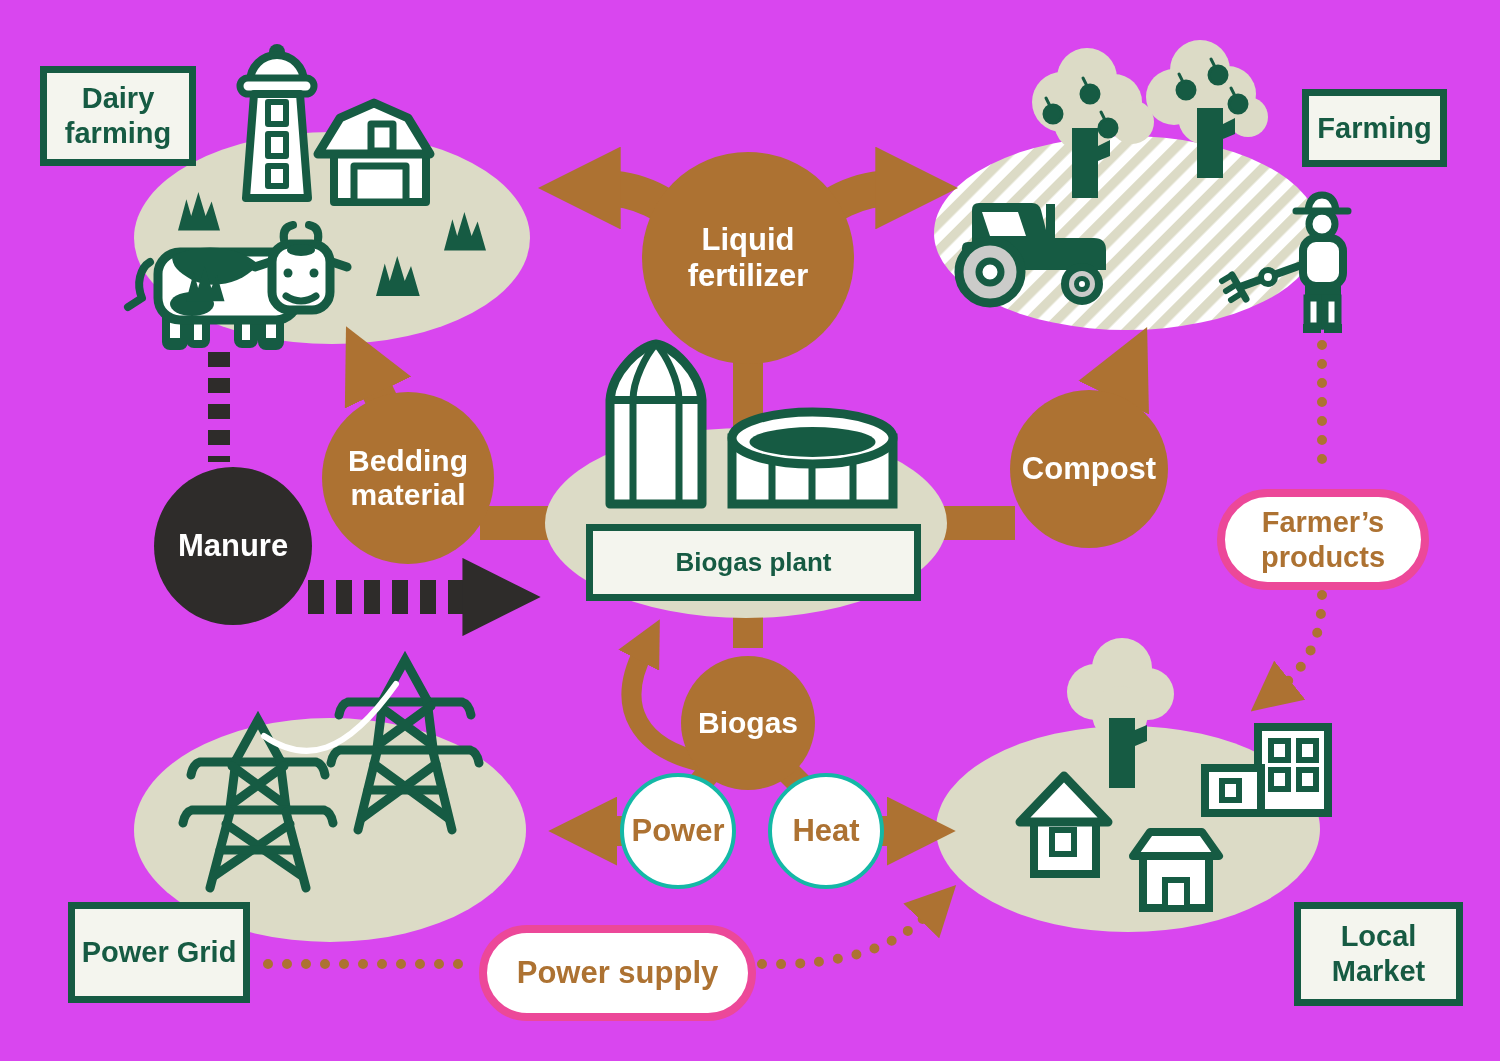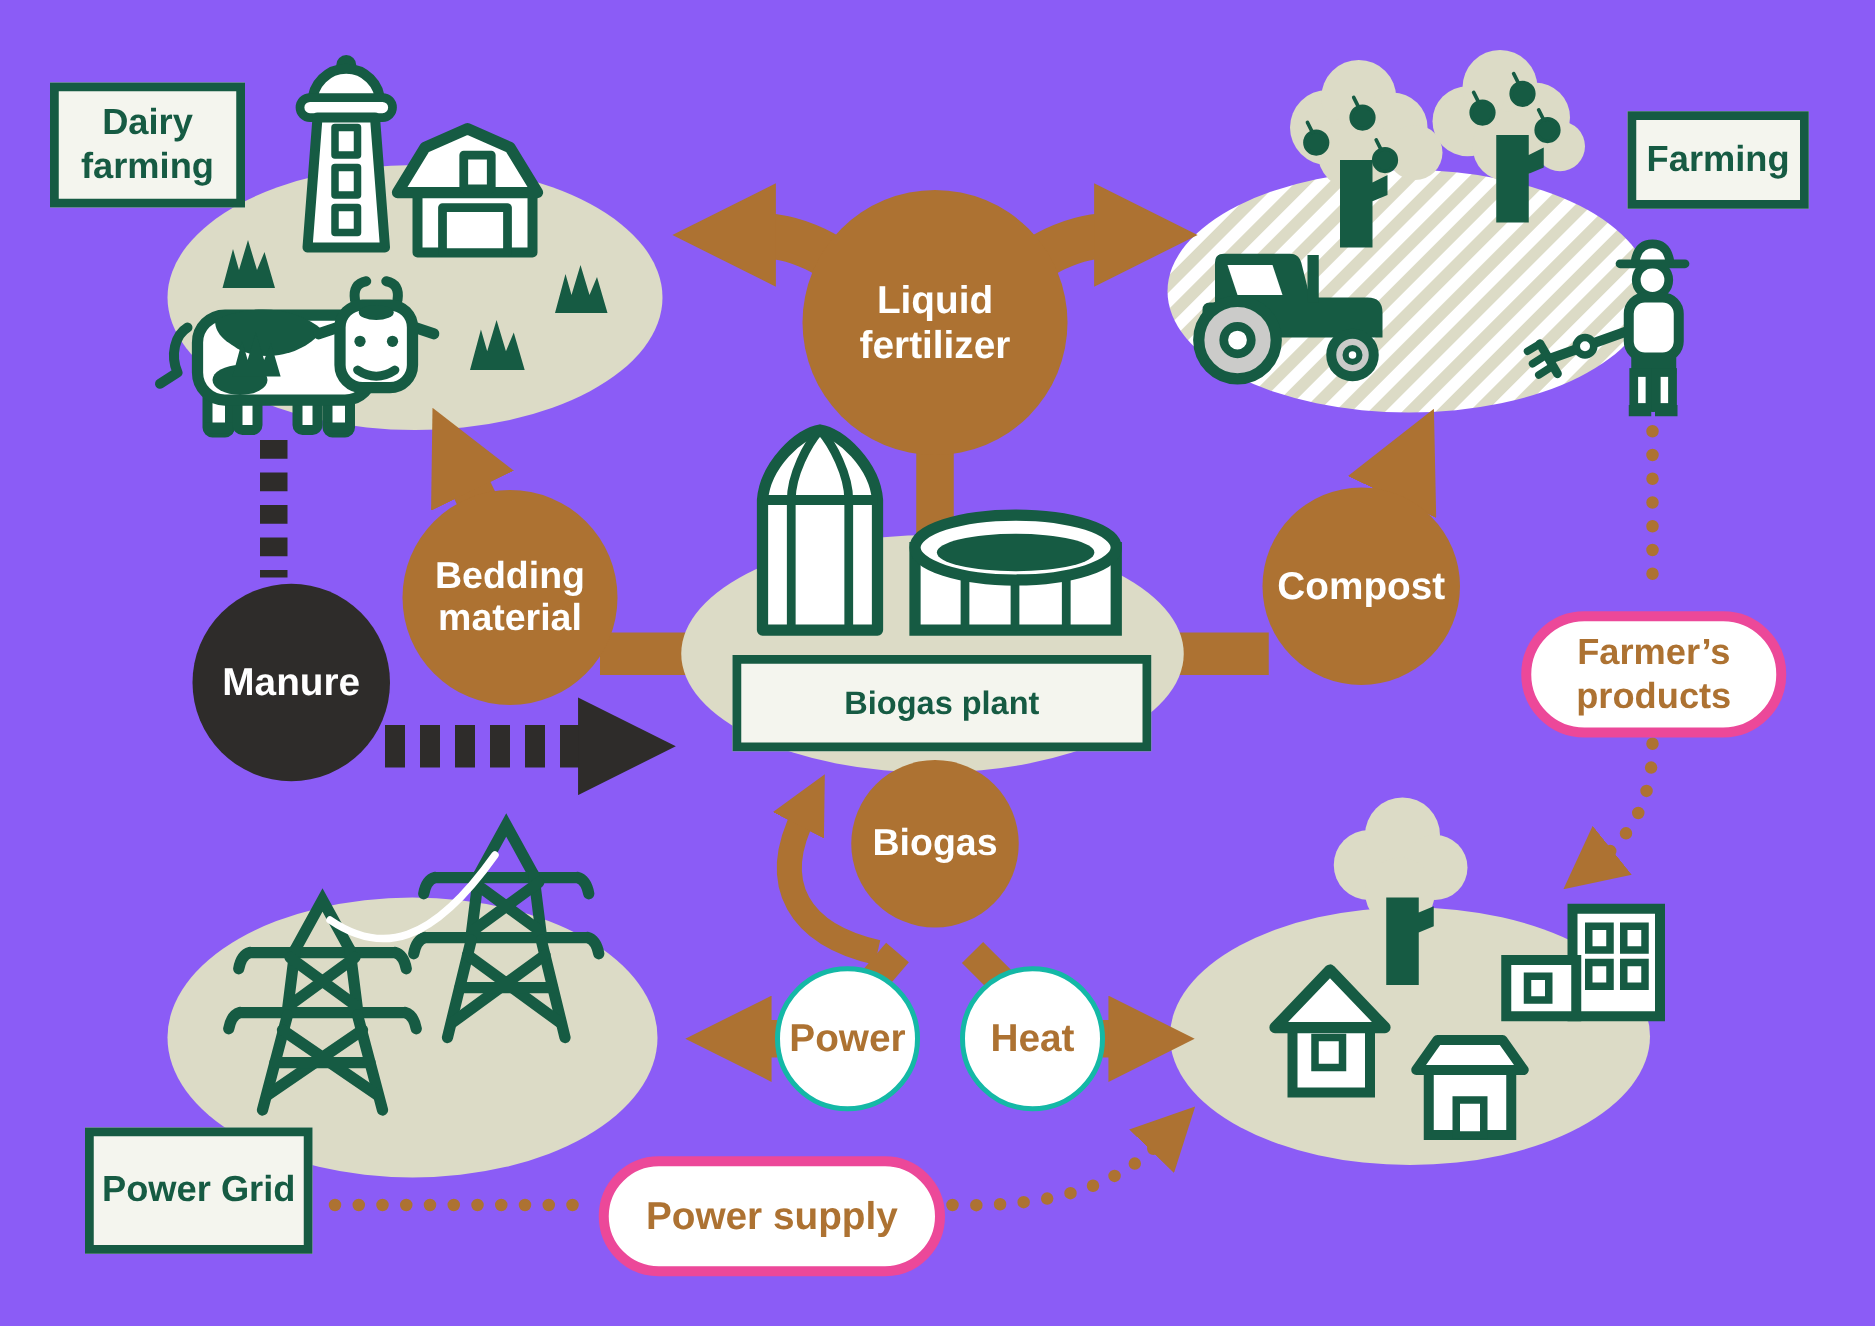--- a/index.html
+++ b/index.html
@@ -1,17 +1,17 @@
 <!DOCTYPE html>
 <html><head>
 <meta charset="utf-8">
 <style>
   html,body{margin:0;padding:0;background:#fff;}
   .stage{
-    position:relative;width:1500px;height:1061px;background:#8b5cf6;
+    position:relative;width:1500px;height:1061px;background:#d946ef;
     font-family:"Liberation Sans",sans-serif;overflow:hidden;
   }
   .stage svg.art{position:absolute;left:0;top:0;}
   .lbl{position:absolute;box-sizing:border-box;display:flex;align-items:center;justify-content:center;
        text-align:center;font-weight:700;}
   .box{background:#f4f5ee;border:7px solid #165b43;color:#165b43;font-size:29px;line-height:1.2;}
   .bubble{border-radius:50%;background:#ad7232;color:#ffffff;font-size:30px;line-height:1.15;padding:0 12px;}
   .bubble.dark{background:#2e2c2a;}
   .ring{border-radius:50%;background:#ffffff;border:4px solid #14b8a6;color:#ad7232;font-size:31px;}
   .pill{background:#ffffff;border:8px solid #ec4899;color:#ad7232;border-radius:54px;font-size:30px;line-height:1.2;padding:0 14px;}
@@ -245,30 +245,31 @@
 </svg>
 
 <div class="lbl box" style="left:40px;top:66px;width:156px;height:100px;">Dairy farming</div>
 
 <div class="lbl box" style="left:1302px;top:89px;width:145px;height:78px;">Farming</div>
 
 <div class="lbl box" style="left:586px;top:524px;width:335px;height:77px;font-size:26px;">Biogas plant</div>
 
 <div class="lbl box" style="left:68px;top:902px;width:182px;height:101px;">Power Grid</div>
 
+<div class="lbl box" style="left:1294px;top:902px;width:169px;height:104px;">Local Market</div>
 
 <div class="lbl bubble" style="left:642px;top:152px;width:212px;height:212px;font-size:31px;">Liquid fertilizer</div>
 
 <div class="lbl bubble" style="left:322px;top:392px;width:172px;height:172px;">Bedding material</div>
 
 <div class="lbl bubble dark" style="left:154px;top:467px;width:158px;height:158px;font-size:31px;">Manure</div>
 
 <div class="lbl bubble" style="left:1010px;top:390px;width:158px;height:158px;font-size:31px;">Compost</div>
 
-<div class="lbl bubble" style="left:681px;top:608px;width:134px;height:134px;text-align:right;">Biogas</div>
+<div class="lbl bubble" style="left:681px;top:656px;width:134px;height:134px;text-align:right;">Biogas</div>
 
 <div class="lbl ring" style="left:620px;top:773px;width:116px;height:116px;">Power</div>
 
 <div class="lbl ring" style="left:768px;top:773px;width:116px;height:116px;">Heat</div>
 
 <div class="lbl pill" style="left:1217px;top:489px;width:212px;height:101px;font-size:29px;">Farmer’s products</div>
 
 <div class="lbl pill" style="left:479px;top:925px;width:277px;height:96px;font-size:31px;">Power supply</div>
 
 </div>

